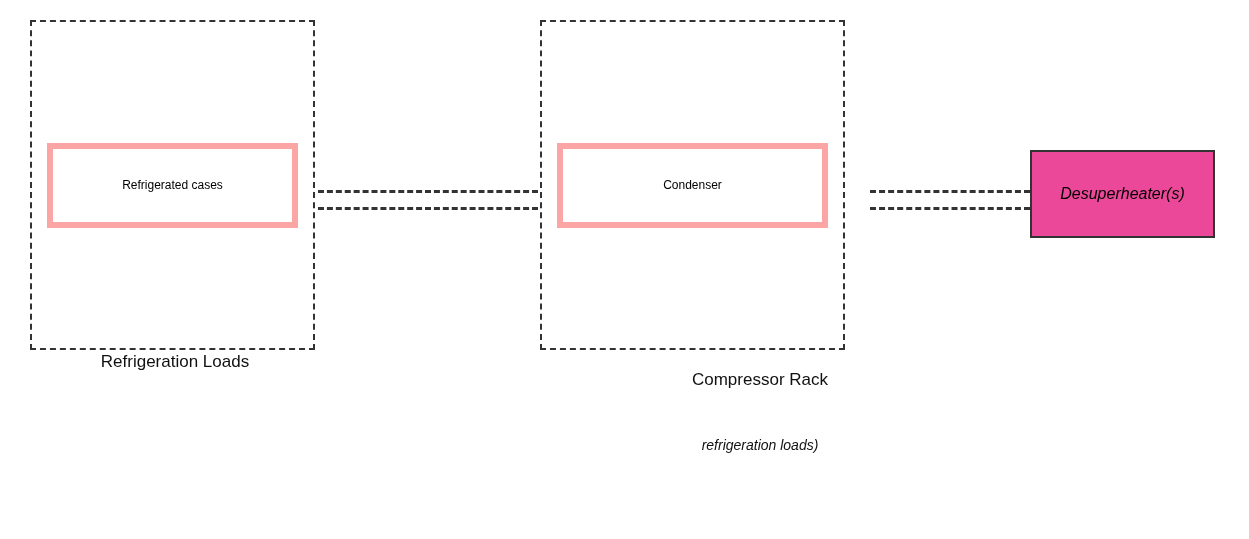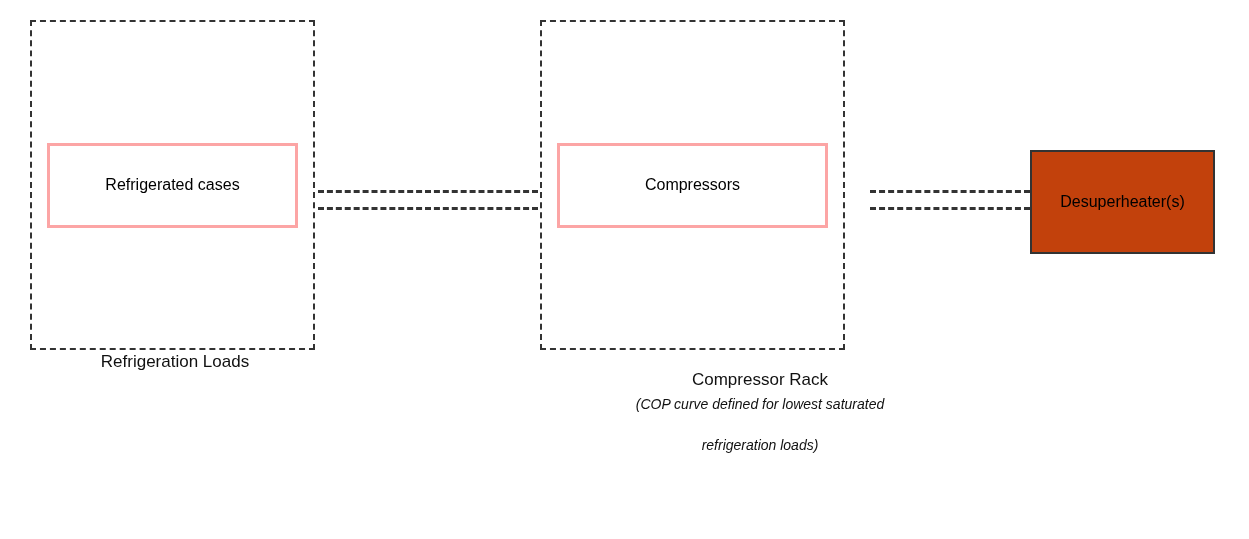--- a/index.html
+++ b/index.html
@@ -25,26 +25,26 @@
       padding: 15px;
       display: flex;
       flex-direction: column;
       gap: 14px;
       width: 285px;
       height: 330px;
       justify-content: center;
     }
 
     .inner-box {
-      border: 3px solid #fca5a5;
+      border: 6px solid #fca5a5;
       display: flex;
       align-items: center;
       justify-content: center;
       text-align: center;
-      font-size: 16px;
+      font-size: 12px;
       font-weight: normal;
       padding: 2px 8px;
       background: #fff;
       min-height: 85px;
     }
 
     .group-label {
       text-align: center;
       font-size: 17px;
       margin-top: 2px;
@@ -98,28 +98,29 @@
       width: 305px;
       height: 330px;
     }
 
     
     .desuperheater {
       position: absolute;
       left: 1030px;
       top: 150px;
       width: 185px;
-      height: 104px;
+      height: 88px;
       border: 2px solid #333;
       display: flex;
       align-items: center;
       justify-content: center;
       text-align: center;
       font-size: 16px;
-      background: #c2410c;
+      background: #ec4899;
+      font-style: italic;
     }
 
     
     .rack-label-group {
       position: absolute;
       left: 560px;
       top: 368px;
       width: 400px;
       text-align: center;
     }
@@ -152,29 +153,29 @@
 <div class="connector connector-left">
   <div class="dbl-line">
     <div class="line-top"></div>
     <div class="line-bot"></div>
   </div>
 </div>
 
 <div class="group-rack">
   <div class="dashed-outer">
     <div class="inner-box">
-      <span>Compressors</span>
+      <span>Condenser</span>
     </div>
   </div>
 </div>
 
 <div class="rack-label-group">
   <div class="group-label">Compressor Rack</div>
   <div class="rack-caption">
-    <span>(COP curve defined for lowest saturated</span><br>
+    <br>
     <br>
     <span>refrigeration loads)</span>
   </div>
 </div>
 
 <div class="connector connector-right">
   <div class="dbl-line">
     <div class="line-top"></div>
     <div class="line-bot"></div>
   </div>

